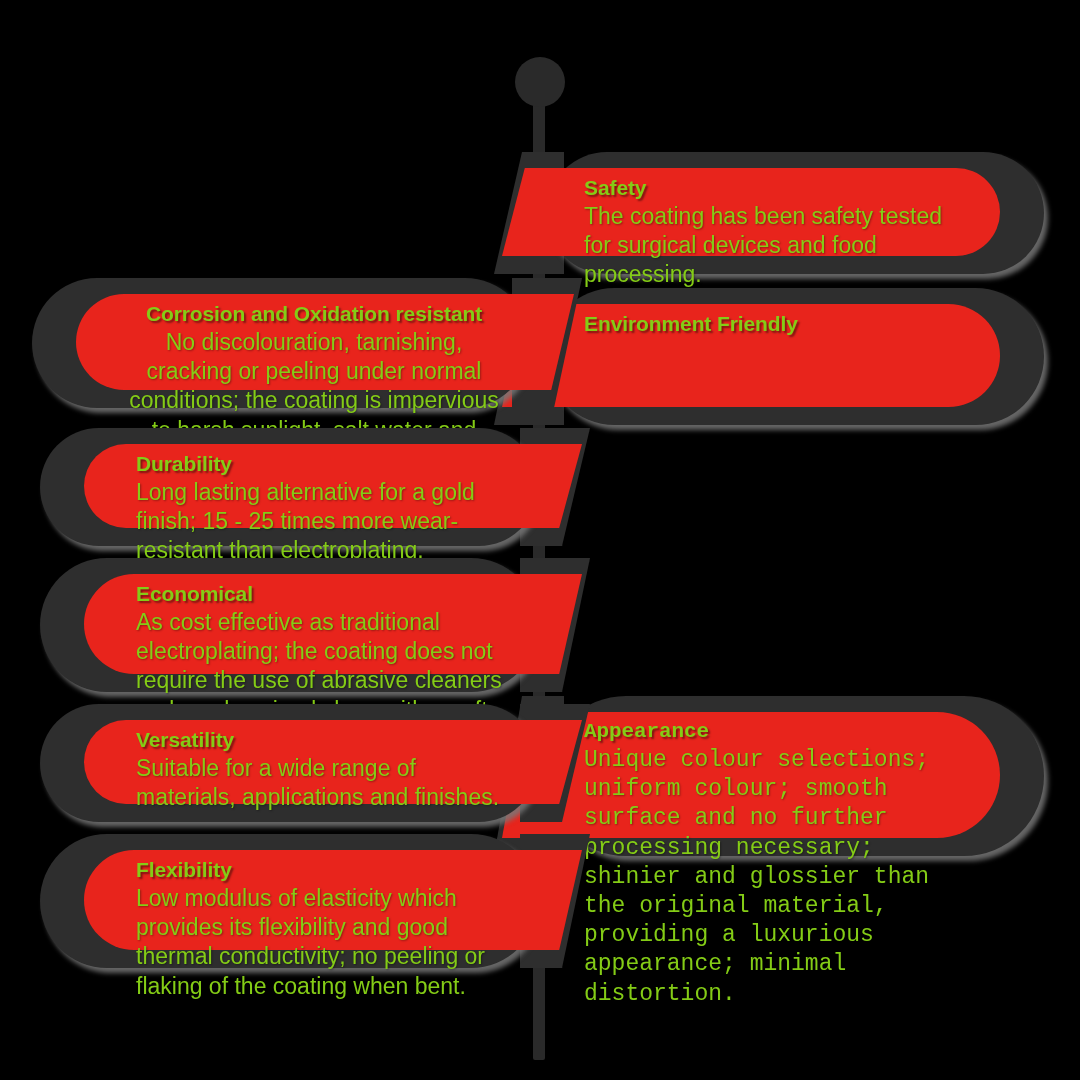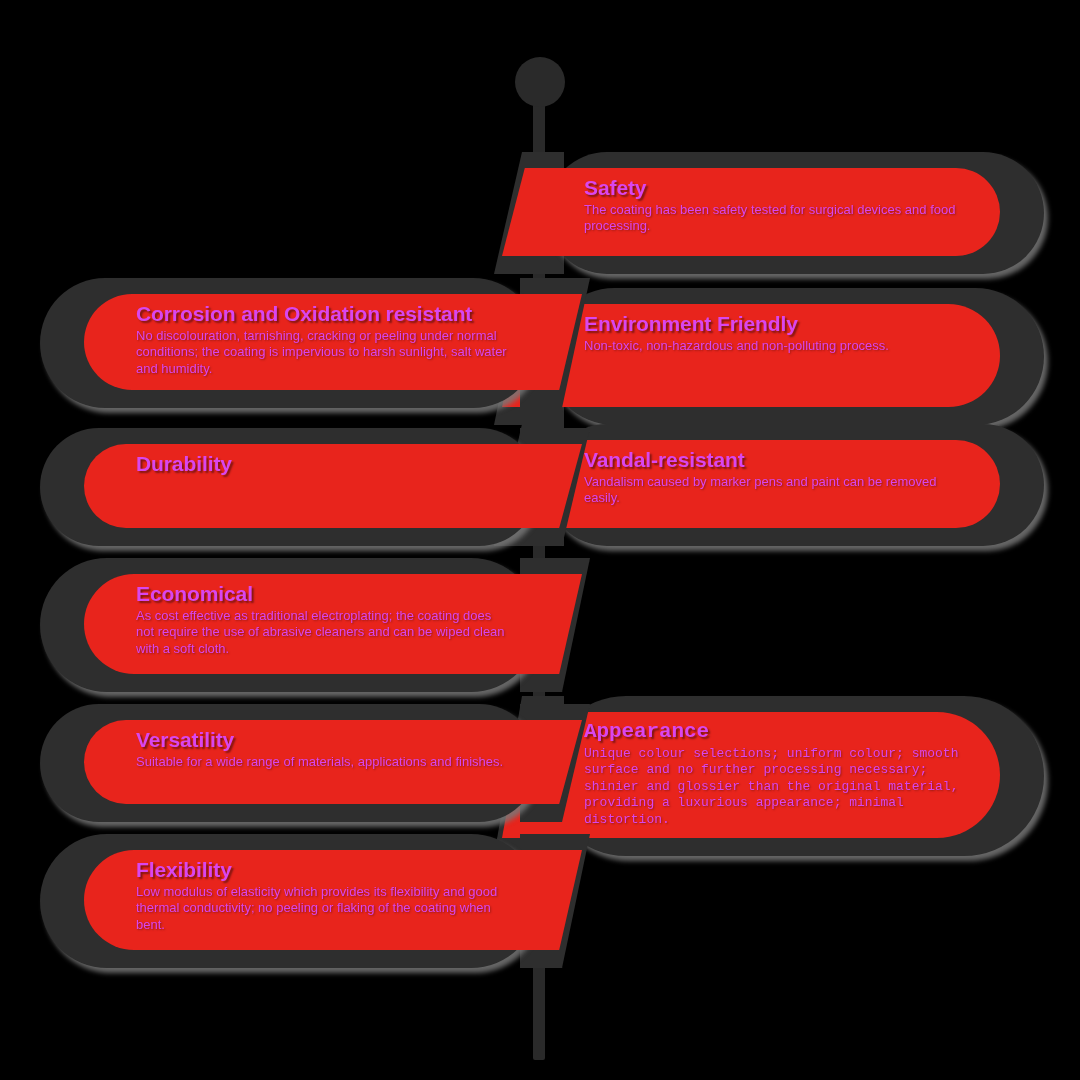--- a/index.html
+++ b/index.html
@@ -78,41 +78,41 @@
     top:0; bottom:0;
     width:70px;
     box-shadow:4px 5px 5px rgba(120,120,120,0.7);
   }
   .banner.left  .tail-shell { right:-52px; clip-path: polygon(0 0, 100% 0, 60% 100%, 0 100%); }
   .banner.right .tail-shell { left:-52px;  clip-path: polygon(40% 0, 100% 0, 100% 100%, 0 100%); }
 
   .banner .content {
     position:absolute;
     z-index:3;
-    color:#d946ef;
+    color:#84cc16;
   }
   .banner.left  .content { left:96px;  top:24px; right:30px; }
   .banner.right .content { left:38px;  top:24px; right:80px; }
 
   .b-title {
     font-size:21px;
     font-weight:bold;
     letter-spacing:-0.1px;
     line-height:1.14;
     text-shadow:2px 2px 2px rgba(0,0,0,0.45);
     margin-bottom:2px;
   }
   .b-body {
-    font-size:13px;
+    font-size:23px;
     line-height:1.27;
     text-shadow:1px 1px 2px rgba(0,0,0,0.35);
   }
 
   
-  #bn-corrosion { left:40px;  top:278px; width:498px; height:130px; }
+  #bn-corrosion { left:32px;  top:278px; width:498px; height:130px;text-align:center; }
   #bn-durability{ left:40px;  top:428px; width:498px; height:118px; }
   #bn-economical{ left:40px;  top:558px; width:498px; height:134px; }
   #bn-versatility{left:40px;  top:704px; width:498px; height:118px; }
   #bn-flexibility{left:40px;  top:834px; width:498px; height:134px; }
 
   
   #bn-safety     { left:546px; top:152px; width:498px; height:122px; }
   #bn-environment{ left:546px; top:288px; width:498px; height:137px; }
   #bn-vandal     { left:546px; top:424px; width:498px; height:122px; }
   #bn-abrasion   { left:546px; top:560px; width:498px; height:122px; }
@@ -137,34 +137,23 @@
     </div>
   </div>
 
   <div class="banner right" id="bn-environment">
     <div class="tail-shell"></div>
     <div class="shell"></div>
     <div class="tail"></div>
     <div class="pill"></div>
     <div class="content">
       <div class="b-title">Environment Friendly</div>
-      <div class="b-body">Non-toxic, non-hazardous and non-polluting process.</div>
-    </div>
-  </div>
-
-  <div class="banner right" id="bn-vandal">
-    <div class="tail-shell"></div>
-    <div class="shell"></div>
-    <div class="tail"></div>
-    <div class="pill"></div>
-    <div class="content">
-      <div class="b-title">Vandal-resistant</div>
-      <div class="b-body">Vandalism caused by marker pens and paint can be removed easily.</div>
-    </div>
-  </div>
+    </div>
+  </div>
+
 
 
   <div class="banner right" id="bn-appearance">
     <div class="tail-shell"></div>
     <div class="shell"></div>
     <div class="tail"></div>
     <div class="pill"></div>
     <div class="content">
       <div class="b-title">Appearance</div>
       <div class="b-body">Unique colour selections; uniform colour; smooth surface and no further processing necessary; shinier and glossier than the original material, providing a luxurious appearance; minimal distortion.</div>
@@ -182,20 +171,21 @@
     </div>
   </div>
 
   <div class="banner left" id="bn-durability">
     <div class="tail-shell"></div>
     <div class="shell"></div>
     <div class="tail"></div>
     <div class="pill"></div>
     <div class="content">
       <div class="b-title">Durability</div>
+      <div class="b-body">Long lasting alternative for a gold finish; 15 - 25 times more wear-resistant than electroplating.</div>
     </div>
   </div>
 
   <div class="banner left" id="bn-economical">
     <div class="tail-shell"></div>
     <div class="shell"></div>
     <div class="tail"></div>
     <div class="pill"></div>
     <div class="content">
       <div class="b-title">Economical</div>

